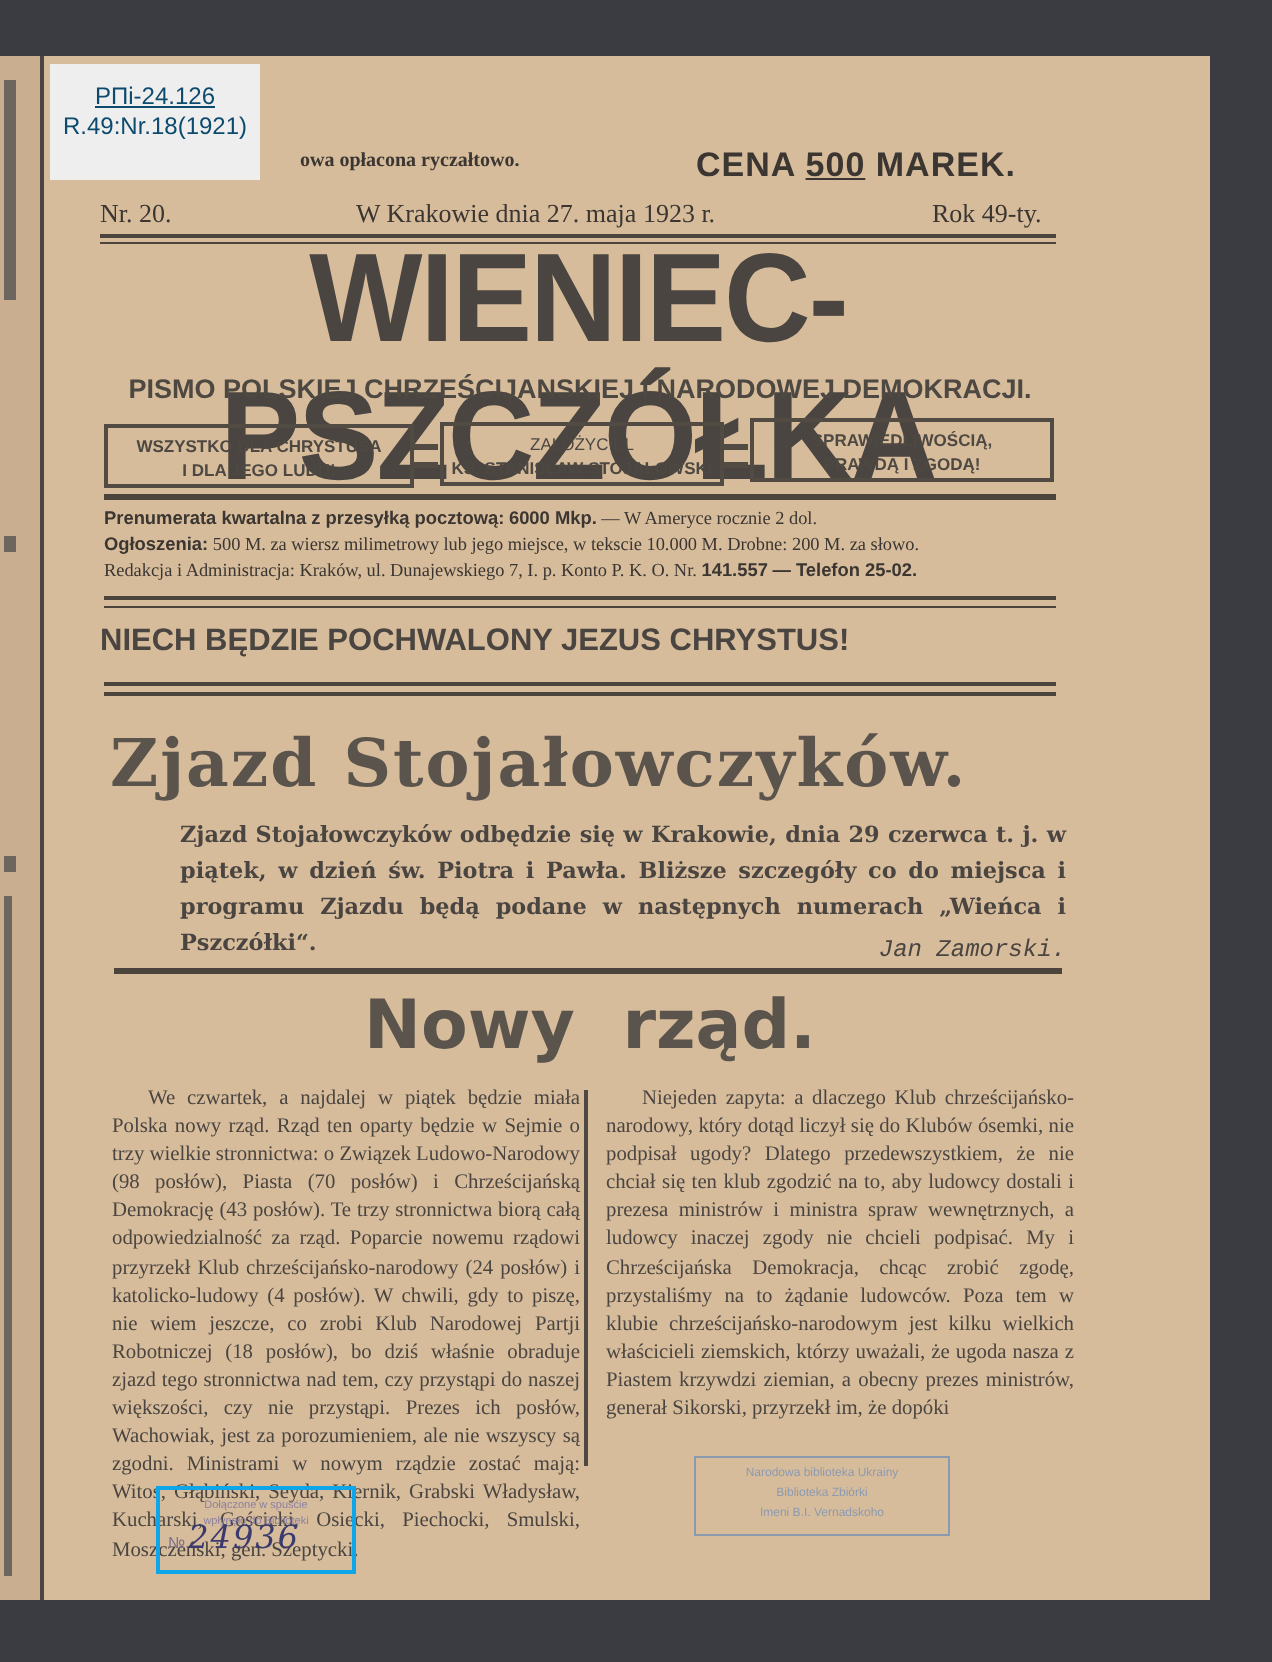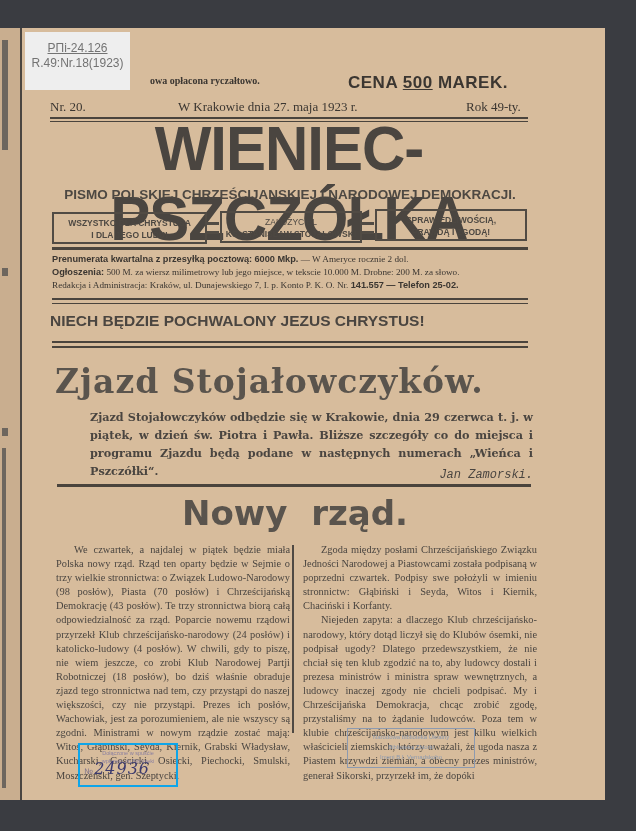--- a/index.html
+++ b/index.html
@@ -1,21 +1,21 @@
 <!DOCTYPE html>
 <html><head>
 <meta charset="utf-8">
 <style>
   * { box-sizing: border-box; margin: 0; padding: 0; }
   html, body { width: 636px; height: 831px; overflow: hidden; background: #3a3c41; }
   body { position: relative; font-family: "DejaVu Serif", serif; color: #3b3631; }
   .prev-strip { position: absolute; left: 0; top: 28px; width: 22px; height: 772px; background: #c9ae8f; border-right: 2px solid #4a4540; }
   .prev-strip .orn { position: absolute; left: 2px; width: 6px; background: #6d665e; }
   .paper { position: absolute; left: 22px; top: 28px; width: 583px; height: 772px; background: #d7bc9c; }
-  .label { position: absolute; left: 25px; top: 32px; width: 105px; height: 58px; background: #eeeeee; text-align: center; font-family: "Liberation Sans", sans-serif; font-size: 12px; color: #737373; padding-top: 9px; line-height: 15px; }
+  .label { position: absolute; left: 25px; top: 32px; width: 105px; height: 58px; background: #eeeeee; text-align: center; font-family: "Liberation Sans", sans-serif; font-size: 12px; color: #0c4a6e; padding-top: 9px; line-height: 15px; }
   .label .l1 { text-decoration: underline; }
   .abs { position: absolute; }
   .postage { left: 130px; top: 75px; font-size: 10px; font-weight: bold; font-family: "Liberation Serif", serif; margin-left: 20px; }
   .price { left: 348px; top: 73px; font-family: "Liberation Sans", sans-serif; font-weight: bold; font-size: 17px; letter-spacing: 0.5px; }
   .price .num { text-decoration: underline; }
   .issue { left: 50px; top: 99px; font-family: "Liberation Serif", serif; font-size: 13px; }
   .dateline { left: 178px; top: 99px; font-family: "Liberation Serif", serif; font-size: 13px; }
   .year { left: 466px; top: 99px; font-family: "Liberation Serif", serif; font-size: 13px; }
   .rule { position: absolute; background: #4a443d; }
   .masthead { left: 50px; top: 118px; width: 478px; text-align: center; font-family: "Liberation Sans", sans-serif; font-weight: bold; font-size: 60px; letter-spacing: -1px; color: #4a4540; transform: scaleY(1.05); line-height: 66px; }
@@ -44,21 +44,21 @@
   <div class="orn" style="top:12px;height:110px;"></div>
   <div class="orn" style="top:240px;height:8px;"></div>
   <div class="orn" style="top:400px;height:8px;"></div>
   <div class="orn" style="top:420px;height:340px;width:4px;"></div>
 </div>
 
 <div class="paper"></div>
 
 <div class="label">
   <div class="l1">РПі-24.126</div>
-  <div>R.49:Nr.18(1923)</div>
+  <div>R.49:Nr.18(1921)</div>
 </div>
 
 <div class="abs postage">owa opłacona ryczałtowo.</div>
 <div class="abs price">
   <span>CENA</span>
   <span class="num">500</span>
   <span>MAREK.</span>
 </div>
 <div class="abs issue">Nr. 20.</div>
 <div class="abs dateline">W Krakowie dnia 27. maja 1923 r.</div>
@@ -105,21 +105,20 @@
 </div>
 <div class="rule" style="left:57px;top:484px;width:474px;height:3px;"></div>
 
 <div class="abs h2">Nowy rząd.</div>
 
 <div class="col" style="left:56px;">
   <p>We czwartek, a najdalej w piątek będzie miała Polska nowy rząd. Rząd ten oparty będzie w Sejmie o trzy wielkie stronnictwa: o Związek Ludowo-Narodowy (98 posłów), Piasta (70 posłów) i Chrześcijańską Demokrację (43 posłów). Te trzy stronnictwa biorą całą odpowiedzialność za rząd. Poparcie nowemu rządowi przyrzekł Klub chrześcijańsko-narodowy (24 posłów) i katolicko-ludowy (4 posłów). W chwili, gdy to piszę, nie wiem jeszcze, co zrobi Klub Narodowej Partji Robotniczej (18 posłów), bo dziś właśnie obraduje zjazd tego stronnictwa nad tem, czy przystąpi do naszej większości, czy nie przystąpi. Prezes ich posłów, Wachowiak, jest za porozumieniem, ale nie wszyscy są zgodni. Ministrami w nowym rządzie zostać mają: Witos, Głąbiński, Seyda, Kiernik, Grabski Władysław, Kucharski, Gościcki, Osiecki, Piechocki, Smulski, Moszczeński, gen. Szeptycki.</p>
 </div>
 <div class="abs col-div"></div>
 <div class="col" style="left:303px;">
-  <p>Zgoda między posłami Chrześcijańskiego Związku Jedności Narodowej a Piastowcami została podpisaną w poprzedni czwartek. Podpisy swe położyli w imieniu stronnictw: Głąbiński i Seyda, Witos i Kiernik, Chaciński i Korfanty.</p>
   <p>Niejeden zapyta: a dlaczego Klub chrześcijańsko-narodowy, który dotąd liczył się do Klubów ósemki, nie podpisał ugody? Dlatego przedewszystkiem, że nie chciał się ten klub zgodzić na to, aby ludowcy dostali i prezesa ministrów i ministra spraw wewnętrznych, a ludowcy inaczej zgody nie chcieli podpisać. My i Chrześcijańska Demokracja, chcąc zrobić zgodę, przystaliśmy na to żądanie ludowców. Poza tem w klubie chrześcijańsko-narodowym jest kilku wielkich właścicieli ziemskich, którzy uważali, że ugoda nasza z Piastem krzywdzi ziemian, a obecny prezes ministrów, generał Sikorski, przyrzekł im, że dopóki</p>
 </div>
 
 <div class="abs stamp1">
   <div>Dołączone w spuśćie</div>
   <div>wpłynęło do Biblioteki</div>
   <div style="text-align:left;padding-left:4px;">
     <span style="font-size:8px;color:#7b6f8a;">№</span>
     <span class="no">24936</span>
   </div>

